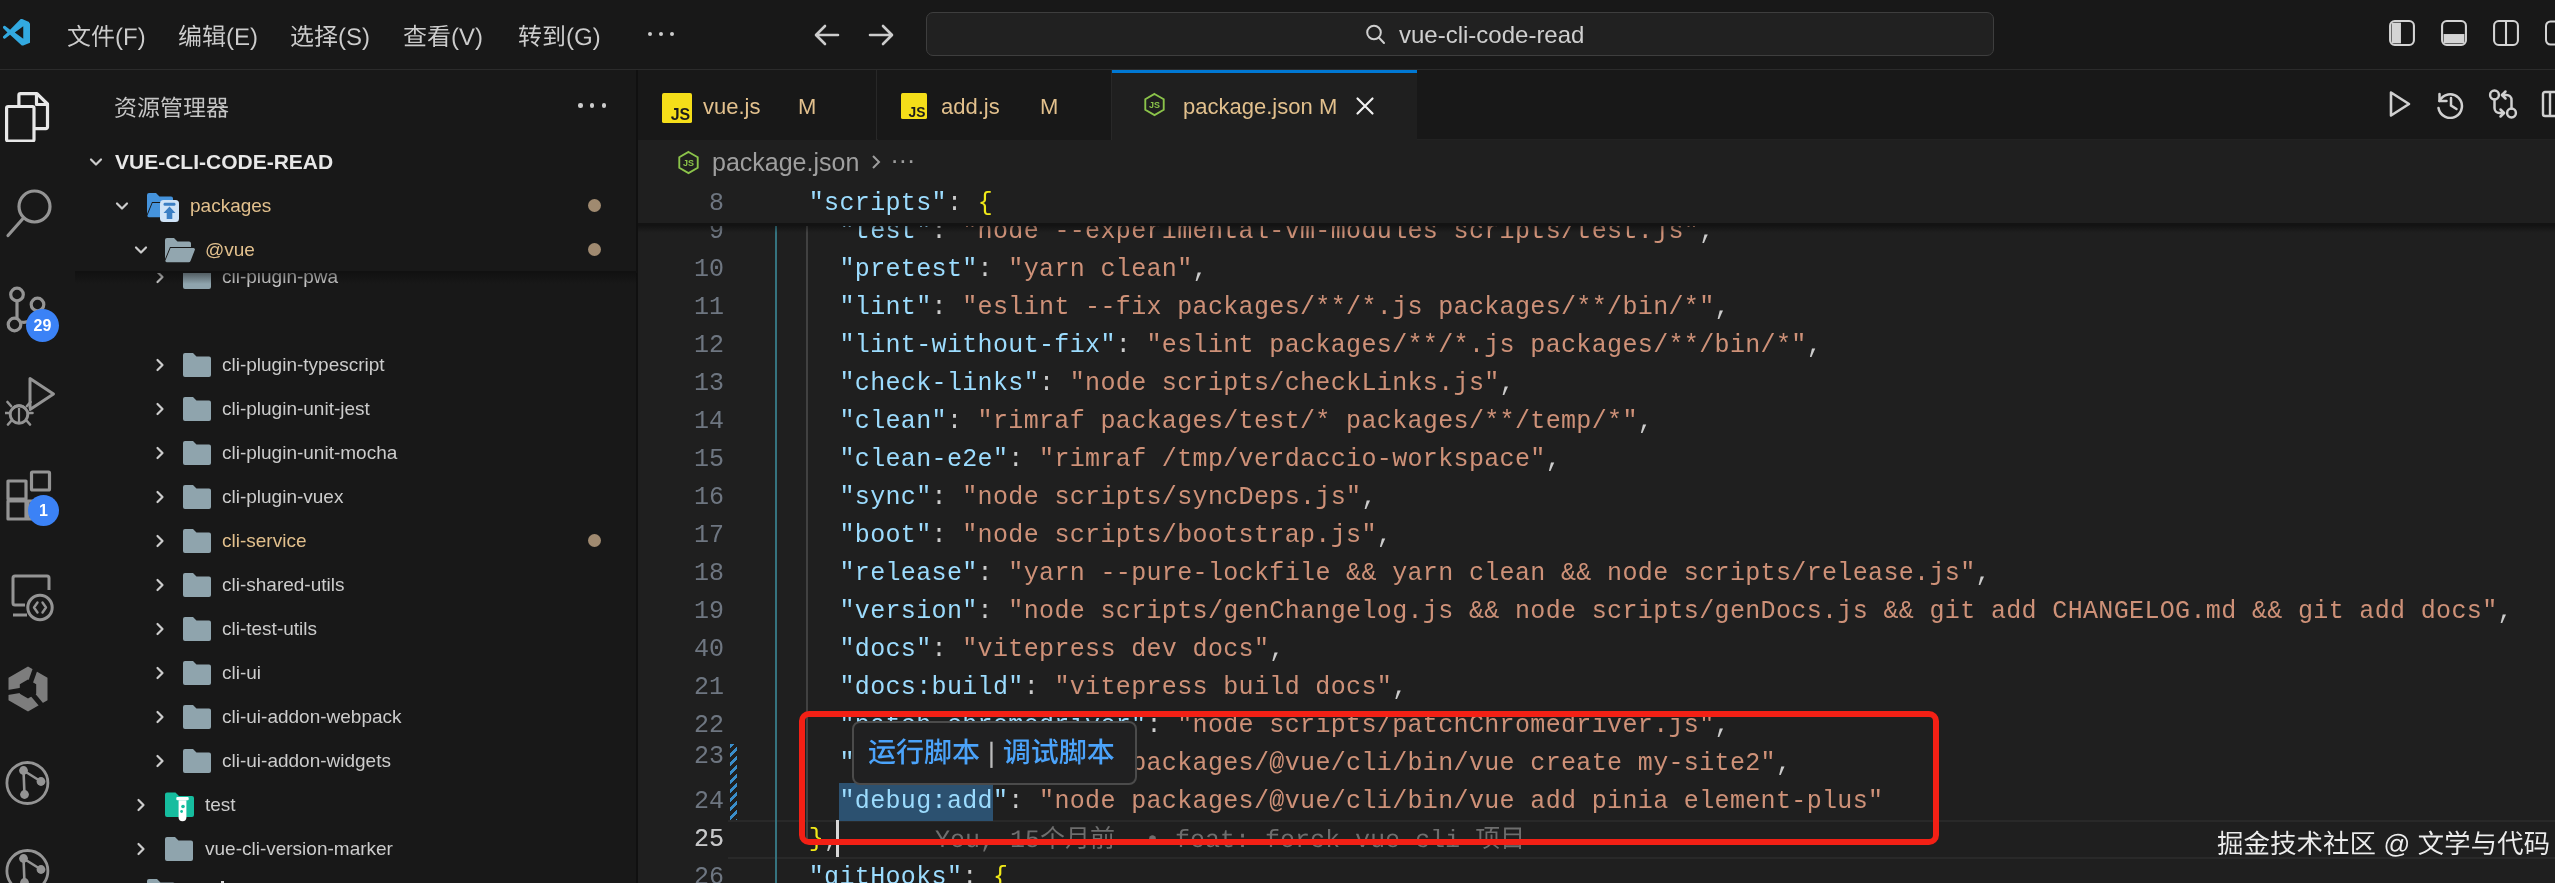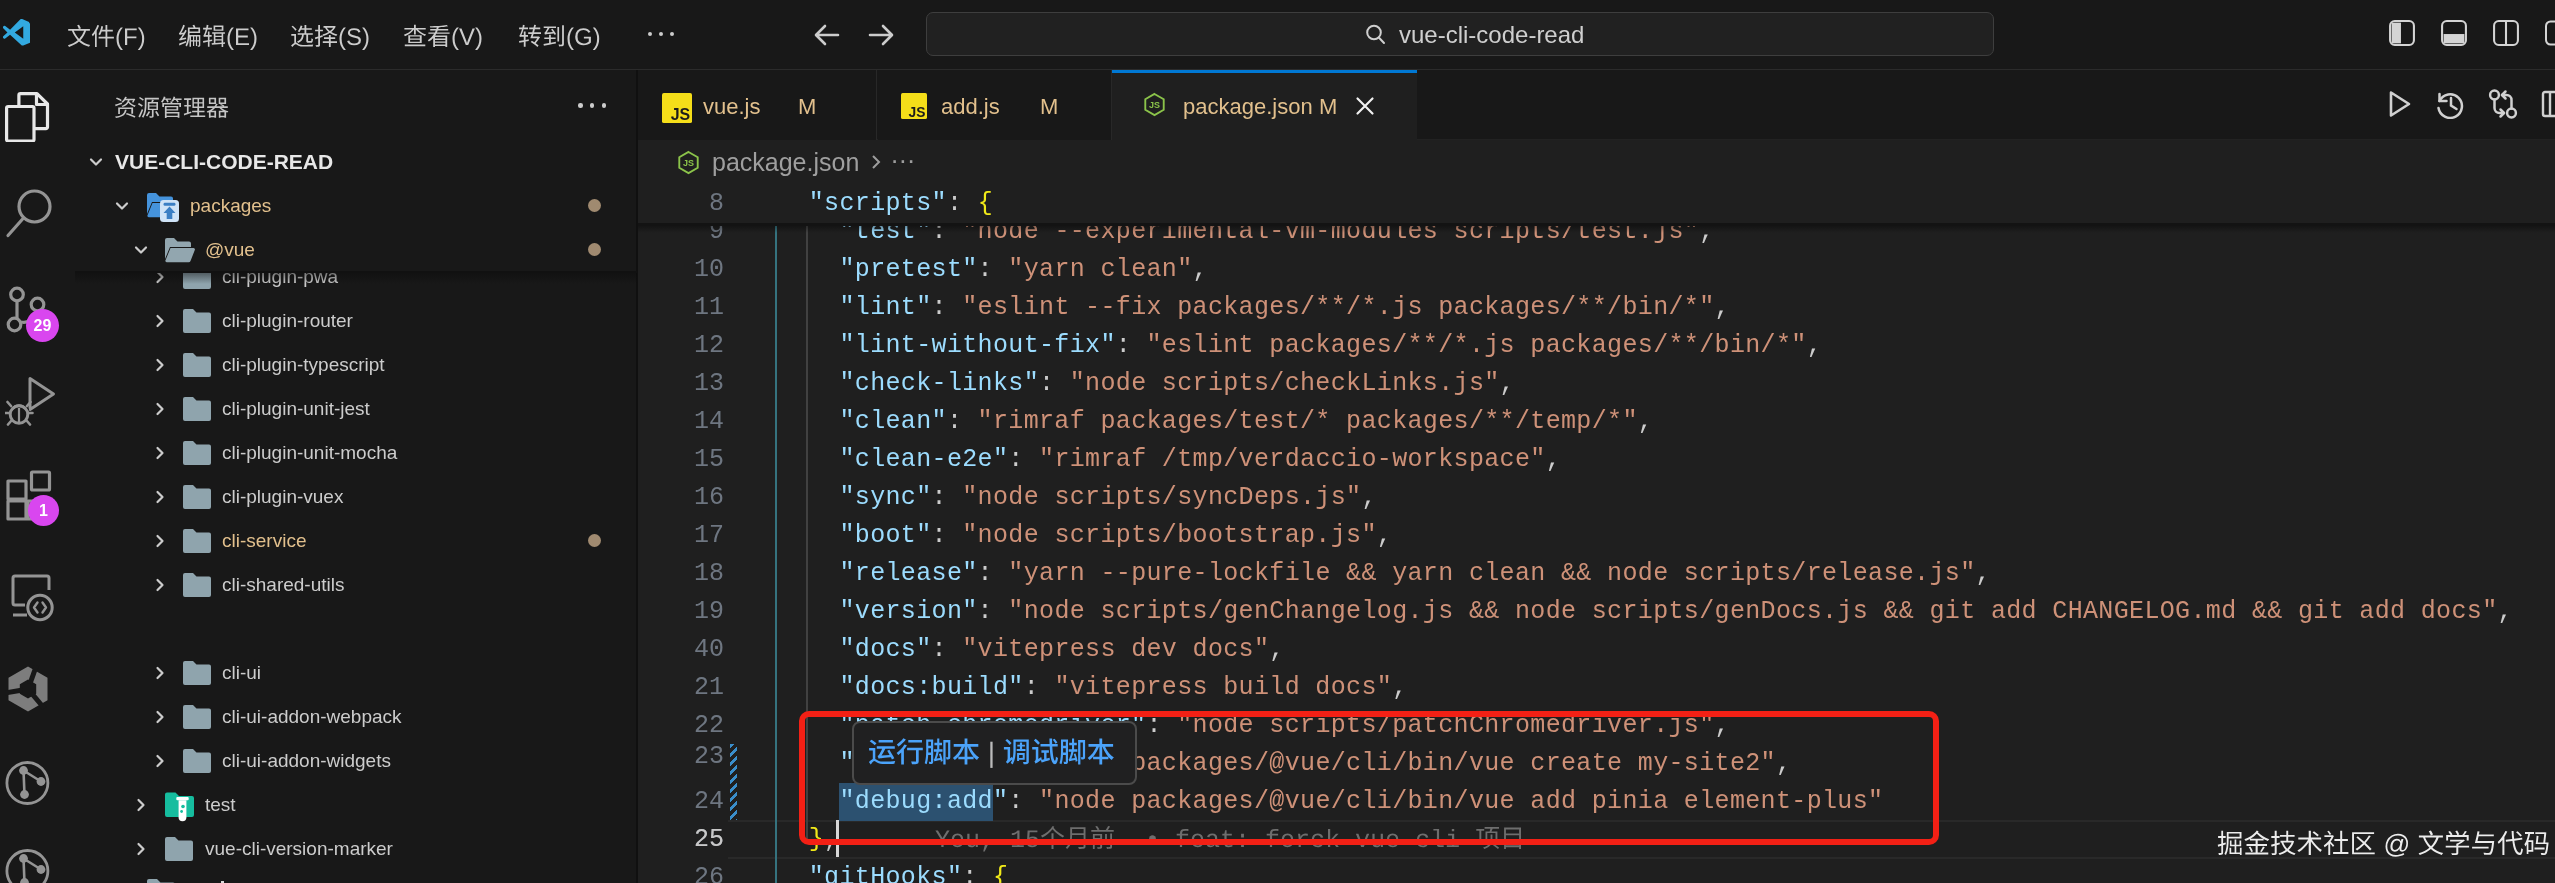--- a/index.html
+++ b/index.html
@@ -9,21 +9,21 @@
 #sidebar{left:75px;top:70px;width:563px;height:813px;background:#181818;border-right:2px solid #101010}
 #tabbar{left:638px;top:70px;width:1917px;height:70px;background:#181818;border-bottom:1px solid #222}
 #breadcrumb{left:638px;top:141px;width:1917px;height:44px;background:#1f1f1f}
 #code{left:638px;top:185px;width:1917px;height:698px;background:#1f1f1f}
 .mono{font-family:"Liberation Mono",monospace;font-size:25px;line-height:38px;white-space:pre;letter-spacing:0.35px}
 .ln{position:absolute;width:86px;text-align:right;color:#6e7681;font-family:"Liberation Mono",monospace;font-size:25px;line-height:38px}
 .cl{position:absolute;left:778px;height:38px}
 .k{color:#9cdcfe}.s{color:#ce9178}.p{color:#cccccc}.y{color:#f0e919}
 .dot{position:absolute;width:13px;height:13px;border-radius:50%;background:#a08a70}
 .chev{position:absolute}
-.badge{position:absolute;border-radius:50%;background:#d946ef;color:#fff;font-size:17px;font-weight:700;display:flex;align-items:center;justify-content:center}
+.badge{position:absolute;border-radius:50%;background:#3b82f6;color:#fff;font-size:17px;font-weight:700;display:flex;align-items:center;justify-content:center}
 .trow{position:absolute;left:0;width:563px;height:44px}
 .tname{position:absolute;font-size:19px;color:#cccccc;line-height:44px}
 </style></head><body>
 <div class="abs" id="titlebar"></div>
 <div class="abs" style="left:3px;top:19px"><svg width="27" height="27" viewBox="0 0 100 100">
 <path fill="#32a9e0" d="M96.5 10.7 71.0 0.4a6.5 6.5 0 0 0-7.4 1.3L26.2 39.4 8.2 25.7a4.3 4.3 0 0 0-5.6.2L.9 27.5a4.3 4.3 0 0 0 0 6.4L16.5 50 .9 64.2a4.3 4.3 0 0 0 0 6.4l1.7 1.6a4.3 4.3 0 0 0 5.6.2l18-13.7 41.4 37.8a6.5 6.5 0 0 0 7.4 1.2l25.5-10.3A6.5 6.5 0 0 0 100 81.5v-63a6.5 6.5 0 0 0-3.5-5.8zM75 72.7 43.6 49.9 75 27.3z"></path>
 </svg></div>
 <div class="abs" style="left:67px;top:20px;"><svg width="79" height="34" viewBox="0 0 79 34" xmlns="http://www.w3.org/2000/svg">
       <path transform="translate(0.0,25)" fill="#cccccc" d="M10.2 -19.8C10.9 -18.6 11.6 -17.0 11.9 -16.0L13.9 -16.6C13.6 -17.6 12.7 -19.2 12.0 -20.3ZM1.2 -15.9V-14.2H4.9C6.4 -10.5 8.3 -7.4 10.7 -4.8C8.1 -2.6 4.8 -1.0 0.9 0.2C1.2 0.6 1.8 1.4 2.0 1.9C6.0 0.6 9.3 -1.2 12.0 -3.5C14.8 -1.1 18.0 0.7 22.0 1.8C22.3 1.2 22.8 0.5 23.2 0.1C19.4 -0.9 16.1 -2.6 13.4 -4.8C15.9 -7.3 17.7 -10.4 19.1 -14.2H22.9V-15.9ZM12.1 -6.1C9.8 -8.4 8.1 -11.1 6.8 -14.2H17.1C15.9 -10.9 14.2 -8.3 12.1 -6.1Z"></path>
       <path transform="translate(24.0,25)" fill="#cccccc" d="M7.6 -8.2V-6.4H14.5V1.9H16.3V-6.4H22.9V-8.2H16.3V-13.5H21.8V-15.2H16.3V-19.9H14.5V-15.2H11.3C11.6 -16.3 11.9 -17.5 12.1 -18.6L10.4 -19.0C9.8 -15.8 8.8 -12.7 7.4 -10.7C7.8 -10.5 8.6 -10.1 9.0 -9.8C9.6 -10.8 10.2 -12.1 10.7 -13.5H14.5V-8.2ZM6.4 -20.1C5.1 -16.4 3.0 -12.8 0.8 -10.5C1.1 -10.1 1.6 -9.1 1.8 -8.7C2.6 -9.5 3.3 -10.5 4.0 -11.5V1.9H5.7V-14.3C6.6 -16.0 7.5 -17.8 8.1 -19.6Z"></path>
@@ -169,29 +169,20 @@
     <div style="position:relative;left:-75px;top:-70px;width:637px;height:883px">
       <div class="trow" style="top:255px;">
         <svg class="chev" style="left:150px;top:12px" width="20" height="20" viewBox="0 0 20 20" fill="none" stroke="#cccccc" stroke-width="2.2" stroke-linecap="round" stroke-linejoin="round">
           <path d="M7.5 5 L12.5 10 L7.5 15"></path>
         </svg>
         <div style="position:absolute;left:182px;top:9px"><svg width="30" height="26" viewBox="0 0 30 26">
             <path fill="#8fa4ad" d="M1 3 a2 2 0 0 1 2-2 H11 l3.5 3.5 H27 a2 2 0 0 1 2 2 V23 a2 2 0 0 1 -2 2 H3 a2 2 0 0 1 -2 -2 Z"></path>
           </svg></div>
         <div class="tname" style="left:222px;color:#cccccc;">cli-plugin-pwa</div>
       </div>
-      <div class="trow" style="top:299px;">
-        <svg class="chev" style="left:150px;top:12px" width="20" height="20" viewBox="0 0 20 20" fill="none" stroke="#cccccc" stroke-width="2.2" stroke-linecap="round" stroke-linejoin="round">
-          <path d="M7.5 5 L12.5 10 L7.5 15"></path>
-        </svg>
-        <div style="position:absolute;left:182px;top:9px"><svg width="30" height="26" viewBox="0 0 30 26">
-            <path fill="#8fa4ad" d="M1 3 a2 2 0 0 1 2-2 H11 l3.5 3.5 H27 a2 2 0 0 1 2 2 V23 a2 2 0 0 1 -2 2 H3 a2 2 0 0 1 -2 -2 Z"></path>
-          </svg></div>
-        <div class="tname" style="left:222px;color:#cccccc;">cli-plugin-router</div>
-      </div>
       <div class="trow" style="top:387px;">
         <svg class="chev" style="left:150px;top:12px" width="20" height="20" viewBox="0 0 20 20" fill="none" stroke="#cccccc" stroke-width="2.2" stroke-linecap="round" stroke-linejoin="round">
           <path d="M7.5 5 L12.5 10 L7.5 15"></path>
         </svg>
         <div style="position:absolute;left:182px;top:9px"><svg width="30" height="26" viewBox="0 0 30 26">
             <path fill="#8fa4ad" d="M1 3 a2 2 0 0 1 2-2 H11 l3.5 3.5 H27 a2 2 0 0 1 2 2 V23 a2 2 0 0 1 -2 2 H3 a2 2 0 0 1 -2 -2 Z"></path>
           </svg></div>
         <div class="tname" style="left:222px;color:#cccccc;">cli-plugin-unit-jest</div>
       </div>
       <div class="trow" style="top:343px;">
@@ -232,20 +223,29 @@
         <div class="dot" style="left:588px;top:15px"></div>
       </div>
       <div class="trow" style="top:563px;">
         <svg class="chev" style="left:150px;top:12px" width="20" height="20" viewBox="0 0 20 20" fill="none" stroke="#cccccc" stroke-width="2.2" stroke-linecap="round" stroke-linejoin="round">
           <path d="M7.5 5 L12.5 10 L7.5 15"></path>
         </svg>
         <div style="position:absolute;left:182px;top:9px"><svg width="30" height="26" viewBox="0 0 30 26">
             <path fill="#8fa4ad" d="M1 3 a2 2 0 0 1 2-2 H11 l3.5 3.5 H27 a2 2 0 0 1 2 2 V23 a2 2 0 0 1 -2 2 H3 a2 2 0 0 1 -2 -2 Z"></path>
           </svg></div>
         <div class="tname" style="left:222px;color:#cccccc;">cli-shared-utils</div>
+      </div>
+      <div class="trow" style="top:607px;">
+        <svg class="chev" style="left:150px;top:12px" width="20" height="20" viewBox="0 0 20 20" fill="none" stroke="#cccccc" stroke-width="2.2" stroke-linecap="round" stroke-linejoin="round">
+          <path d="M7.5 5 L12.5 10 L7.5 15"></path>
+        </svg>
+        <div style="position:absolute;left:182px;top:9px"><svg width="30" height="26" viewBox="0 0 30 26">
+            <path fill="#8fa4ad" d="M1 3 a2 2 0 0 1 2-2 H11 l3.5 3.5 H27 a2 2 0 0 1 2 2 V23 a2 2 0 0 1 -2 2 H3 a2 2 0 0 1 -2 -2 Z"></path>
+          </svg></div>
+        <div class="tname" style="left:222px;color:#cccccc;">cli-test-utils</div>
       </div>
       <div class="trow" style="top:651px;">
         <svg class="chev" style="left:150px;top:12px" width="20" height="20" viewBox="0 0 20 20" fill="none" stroke="#cccccc" stroke-width="2.2" stroke-linecap="round" stroke-linejoin="round">
           <path d="M7.5 5 L12.5 10 L7.5 15"></path>
         </svg>
         <div style="position:absolute;left:182px;top:9px"><svg width="30" height="26" viewBox="0 0 30 26">
             <path fill="#8fa4ad" d="M1 3 a2 2 0 0 1 2-2 H11 l3.5 3.5 H27 a2 2 0 0 1 2 2 V23 a2 2 0 0 1 -2 2 H3 a2 2 0 0 1 -2 -2 Z"></path>
           </svg></div>
         <div class="tname" style="left:222px;color:#cccccc;">cli-ui</div>
       </div>

